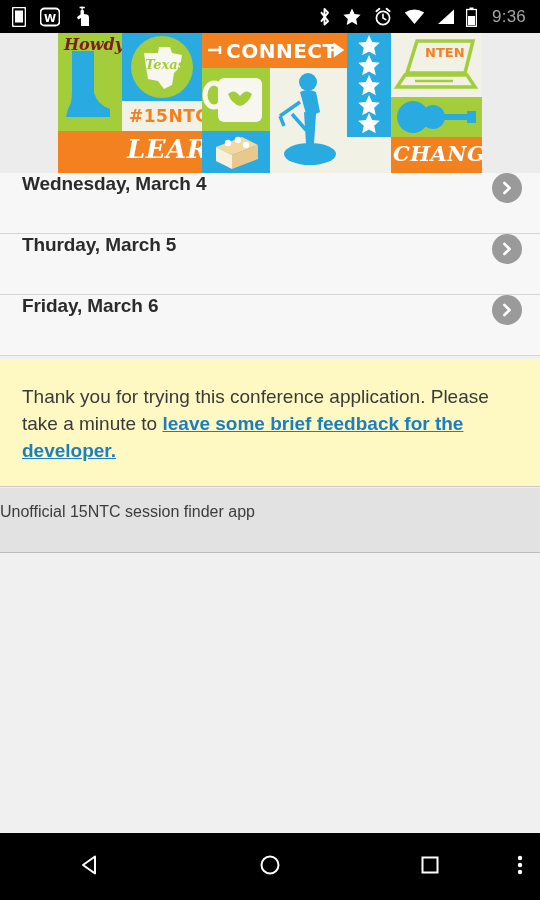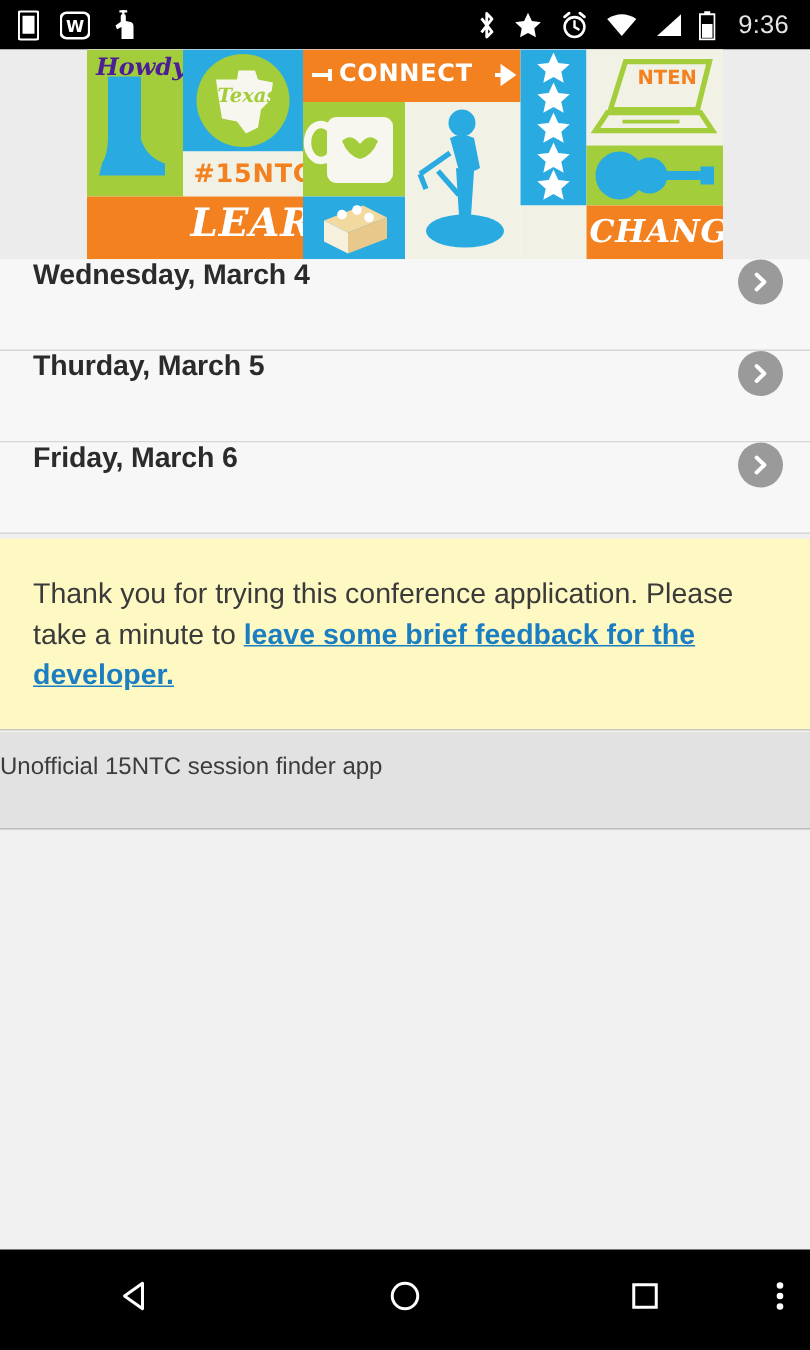--- a/index.html
+++ b/index.html
@@ -42,21 +42,21 @@
     margin-left: auto;
     display: flex;
     align-items: center;
     gap: 11px;
   }
   .sb-icon {
     display: block;
     line-height: 0;
   }
   .clock {
-    color: #e5e5e5;
+    color: #a3a3a3;
     font-size: 17px;
     font-weight: 400;
     letter-spacing: 0.2px;
     margin-left: 4px;
     font-family: "Liberation Sans", sans-serif;
   }
 
   
   .banner-wrap {
     position: absolute;
@@ -78,21 +78,21 @@
   .bn-cell { position: absolute; overflow: hidden; }
   .bn-green  { background: #a3cd3b; }
   .bn-blue   { background: #29ABE2; }
   .bn-orange { background: #F48120; }
   .bn-cream  { background: #f2f1e6; }
 
   .bn-script {
     position: absolute;
     font-family: "DejaVu Serif", serif;
     font-style: italic;
-    color: #4c1d95;
+    color: #7f1d1d;
     font-weight: 700;
   }
   .bn-word {
     position: absolute;
     font-family: "DejaVu Serif", serif;
     font-weight: 700;
     font-style: italic;
     color: #ffffff;
     letter-spacing: 0.5px;
     white-space: nowrap;
@@ -323,21 +323,21 @@
 
       <div class="bn-cell bn-cream" style="left:64px; top:68px; width:80px; height:30px;">
         <span class="bn-hash" style="left:7px; top:5px; font-size:17px;">#15NTC</span>
       </div>
 
       <div class="bn-cell bn-orange" style="left:0; top:98px; width:144px; height:42px;">
         <span class="bn-word" style="left:24px; top:3px; font-size:26px;margin-left:45px;">LEARN</span>
       </div>
 
       <div class="bn-cell bn-orange" style="left:144px; top:0; width:145px; height:35px;">
-        <span class="bn-connect" style="left:24px; top:6px; font-size:16px;">CONNECT</span>
+        <span class="bn-connect" style="left:24px; top:6px; font-size:20px;">CONNECT</span>
         <svg width="145" height="35" viewBox="0 0 145 35" style="position:absolute;left:0;top:0;">
           <path d="M6 17 L18 17 M18 13 L18 21 M139 17 L128 17 M133 12 L140 17 L133 22 Z" stroke="#fff" stroke-width="2.6" fill="#fff"></path>
         </svg>
       </div>
 
       <div class="bn-cell bn-green" style="left:144px; top:35px; width:68px; height:63px;">
         <svg width="68" height="63" viewBox="0 0 68 63" style="position:absolute;left:0;top:0;">
           <rect x="16" y="10" width="44" height="44" rx="6" fill="#f7f7ef"></rect>
           <ellipse cx="12" cy="27" rx="9" ry="12" fill="none" stroke="#f7f7ef" stroke-width="5"></ellipse>
           <path d="M26 26 Q32 20 38 28 Q44 20 50 26 Q46 36 38 38 Q30 36 26 26 Z" fill="#a3cd3b"></path>

